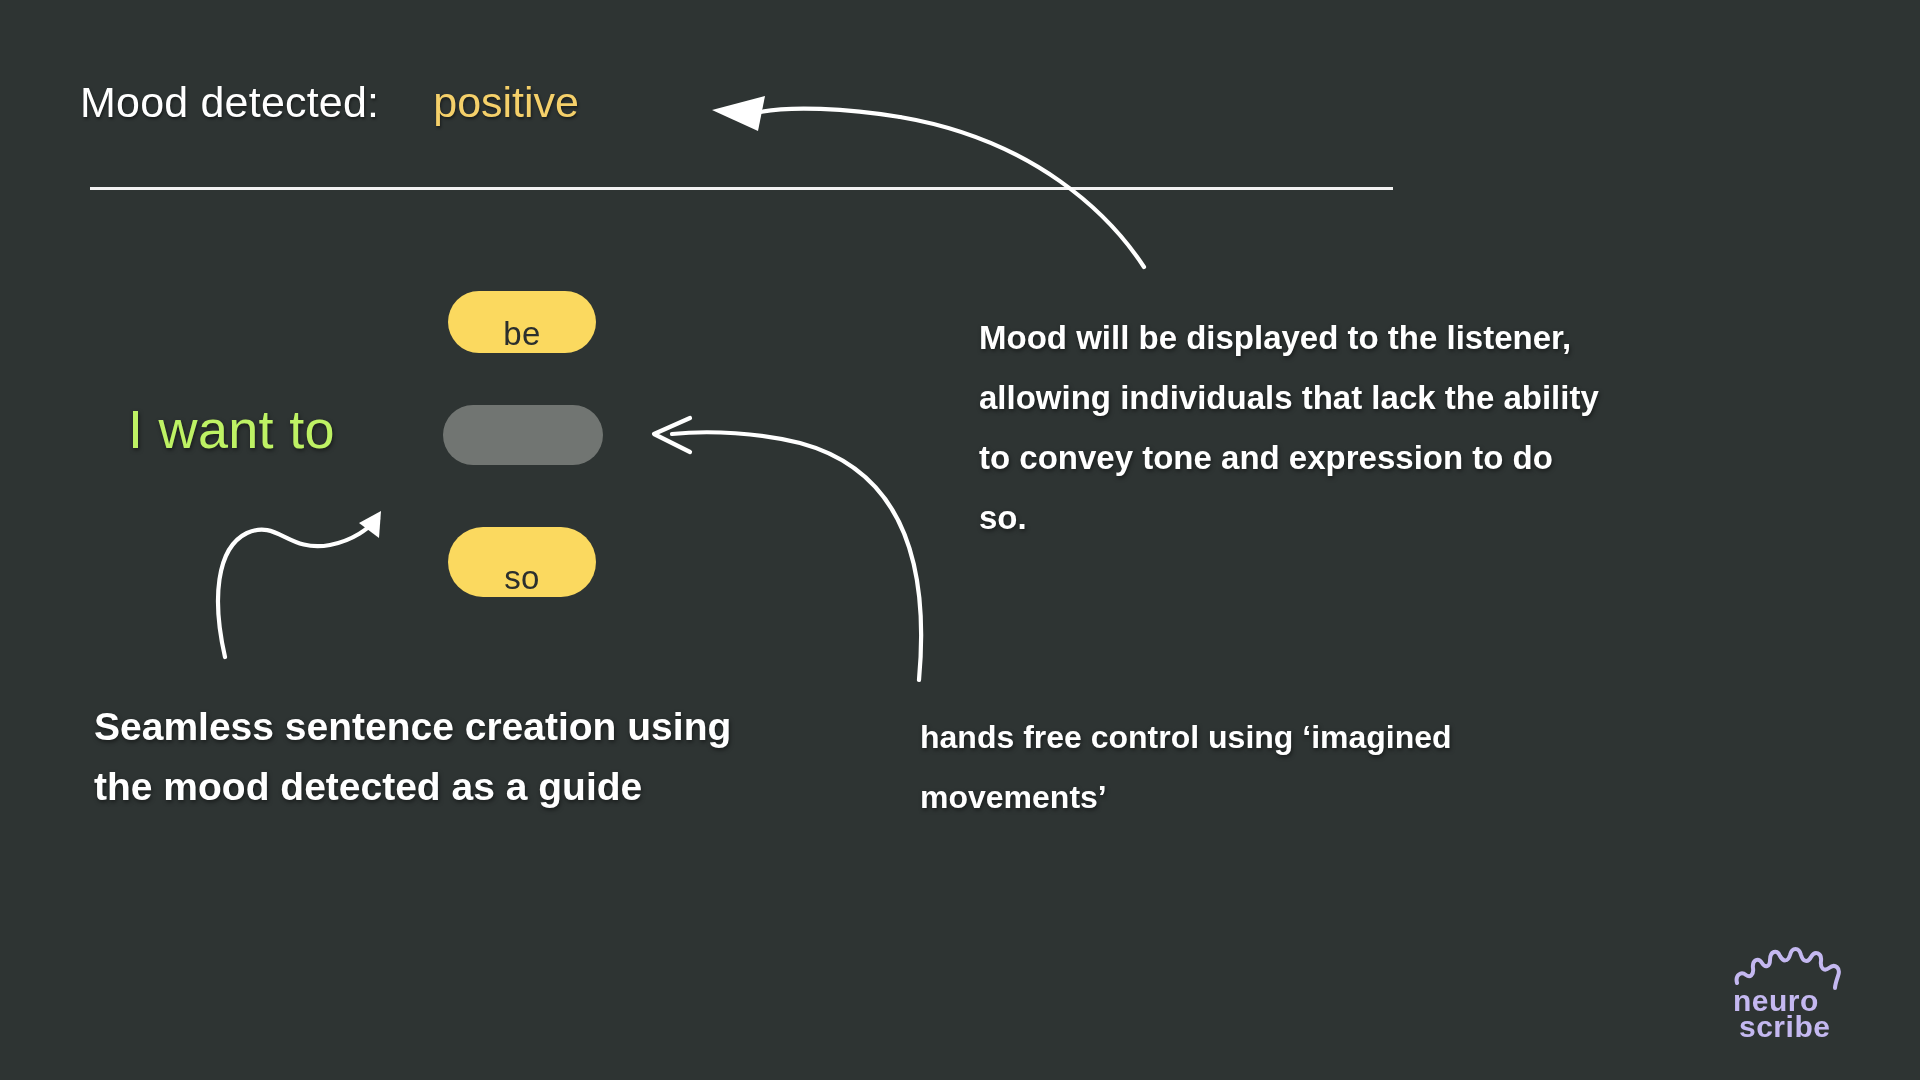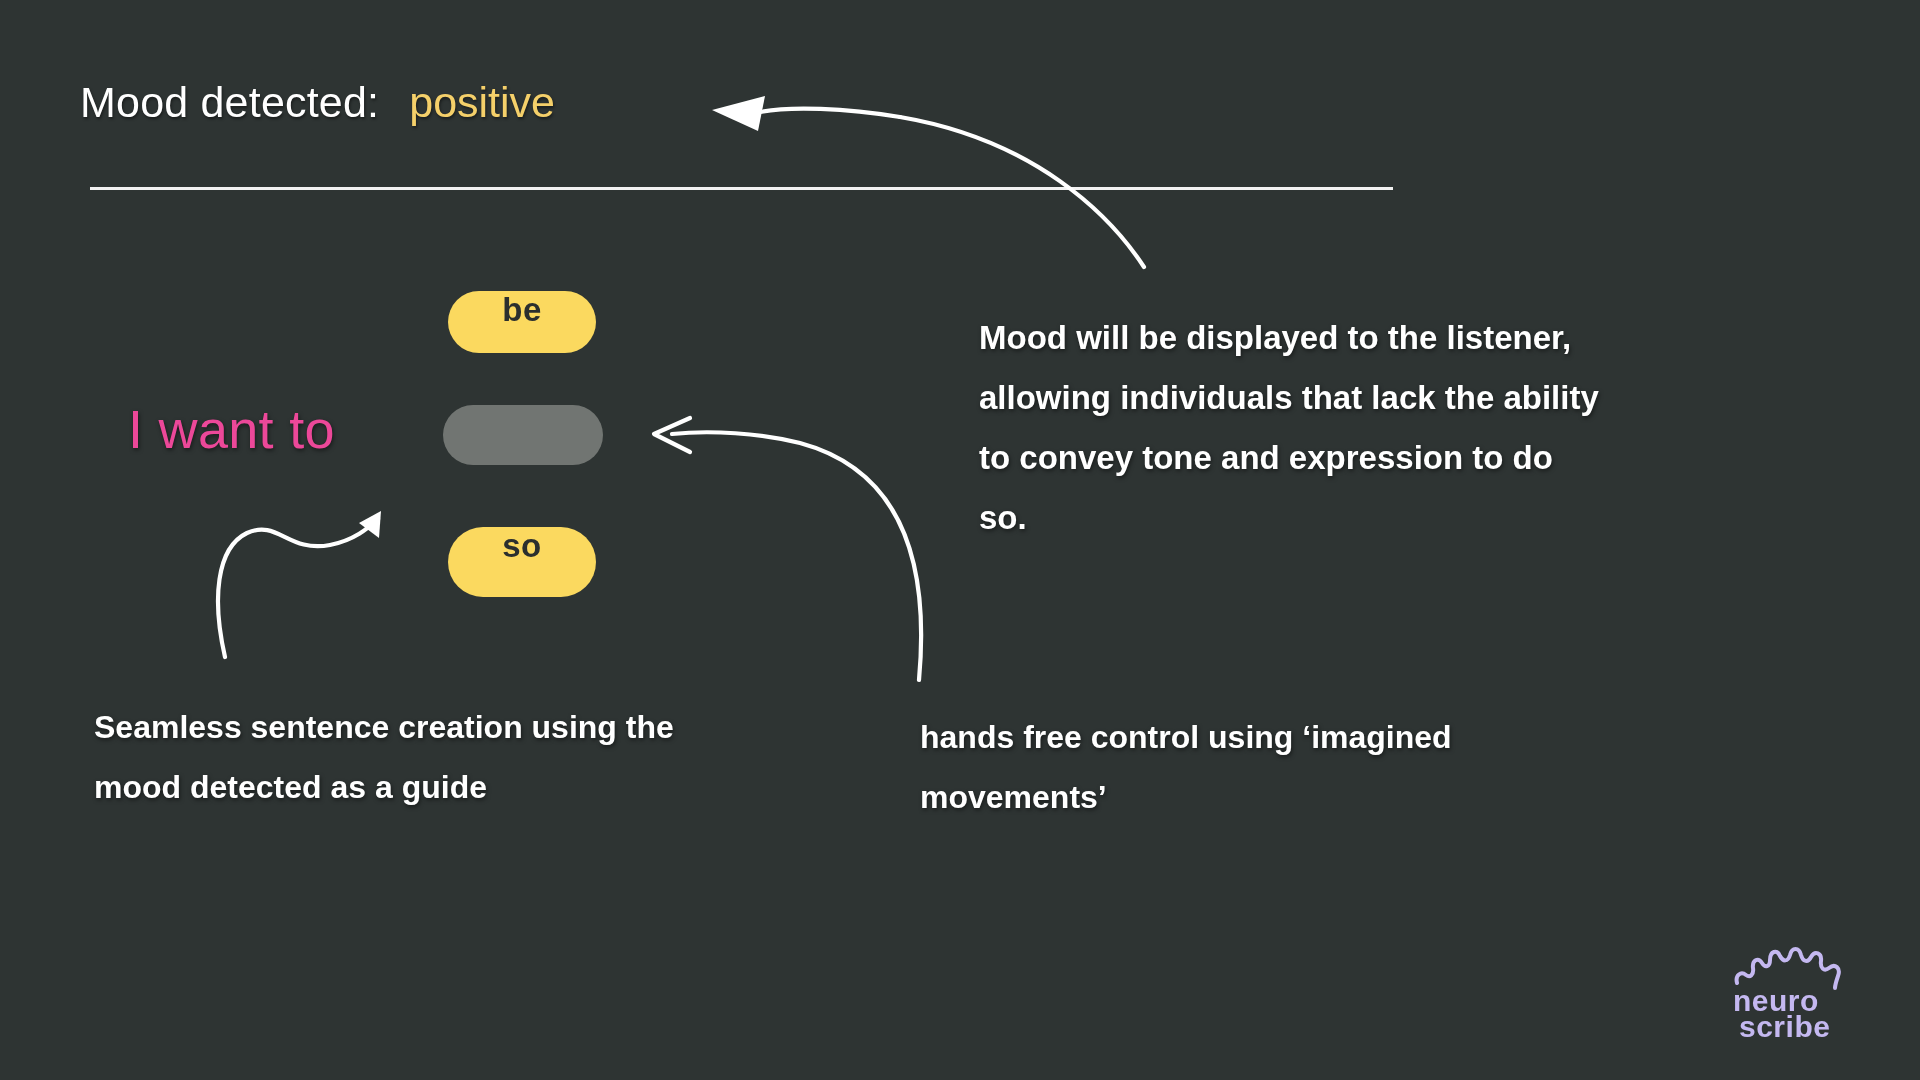--- a/index.html
+++ b/index.html
@@ -23,43 +23,43 @@
     white-space:nowrap;
     gap:24px;
   }
   #mood-label {
     font-size:43px; color:#FFFFFF; font-weight:400;
     letter-spacing:0.2px;
     text-shadow:1px 2px 3px rgba(0,0,0,0.45);
   }
   #mood-value {
     font-size:43px; color:#F5D06A; font-weight:400;
-    margin-left:6px;
+    margin-left:30px;
     text-shadow:1px 2px 3px rgba(0,0,0,0.45);
   }
   #divider {
     position:absolute;
     left:90px; top:187px;
     width:1303px; height:3px;
     background:#F2F2F2;
   }
 
   
   #sentence-prefix {
     position:absolute;
     left:128px; top:398px;
-    font-size:54px; color:#ec4899; font-weight:400;
+    font-size:54px; color:#bef264; font-weight:400;
     letter-spacing:0.3px;
     text-shadow:1px 2px 4px rgba(0,0,0,0.5);
   }
   .pill {
     position:absolute;
-    display:flex; align-items:flex-start; justify-content:center;
+    display:flex; align-items:flex-end; justify-content:center;
     border-radius:999px;
-    font-size:33px; font-weight:700;
+    font-size:33px; font-weight:400;
     letter-spacing:0.4px;
   }
   .pill-yellow { background:#FBD95F; color:#2B2F2E; }
   .pill-gray   { background:#717572; color:transparent; }
   #pill-be   { left:448px; top:291px; width:148px; height:62px; }
   #pill-slot { left:443px; top:405px; width:160px; height:60px; }
   #pill-so   { left:448px; top:527px; width:148px; height:70px; }
 
   
   #arrows {
@@ -75,21 +75,21 @@
     text-shadow:1px 2px 4px rgba(0,0,0,0.5);
   }
   #annot-mood {
     left:979px; top:308px;
     width:620px;
     font-size:33px; line-height:60px;
   }
   #annot-seamless {
     left:94px; top:697px;
     width:640px;
-    font-size:32px; line-height:60px;
+    font-size:39px; line-height:60px;
   }
   #annot-hands {
     left:920px; top:707px;
     width:540px;
     font-size:32px; line-height:60px;
   }
 
   
   #logo {
     position:absolute;

